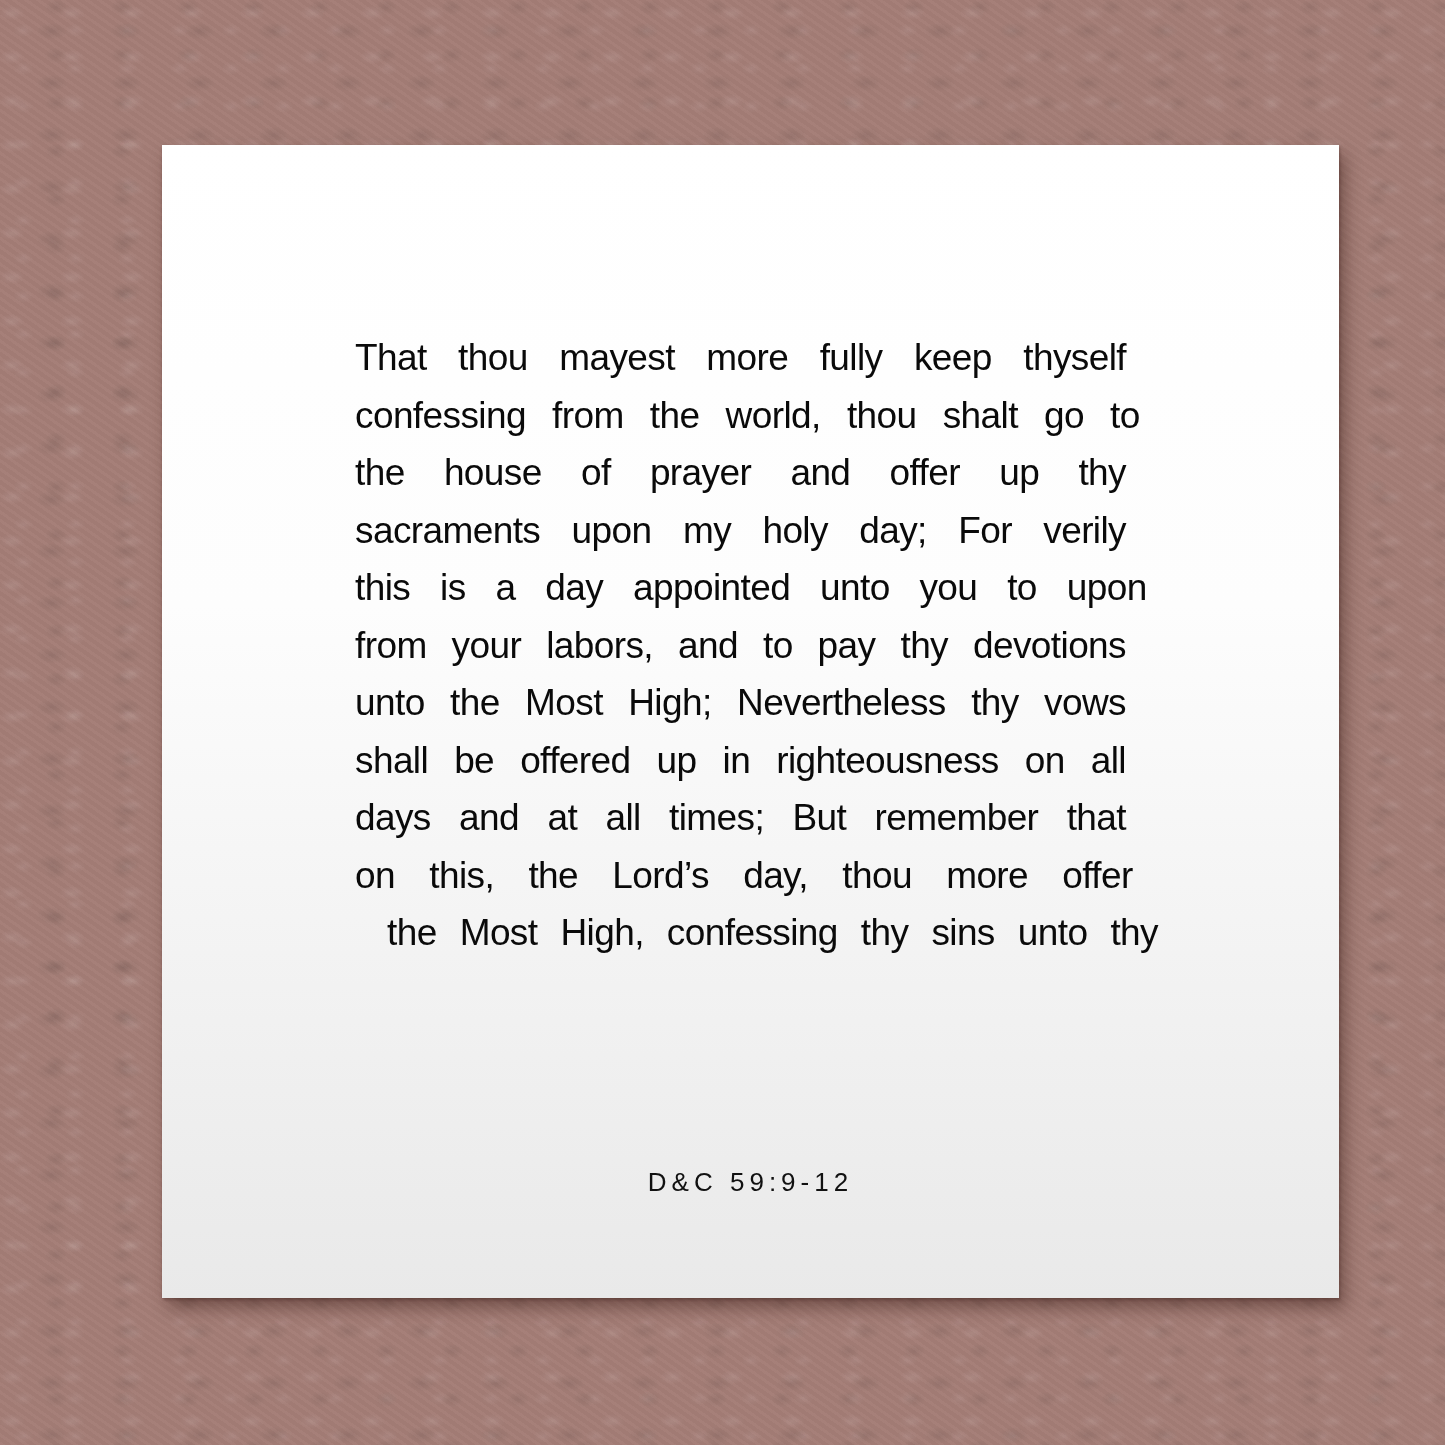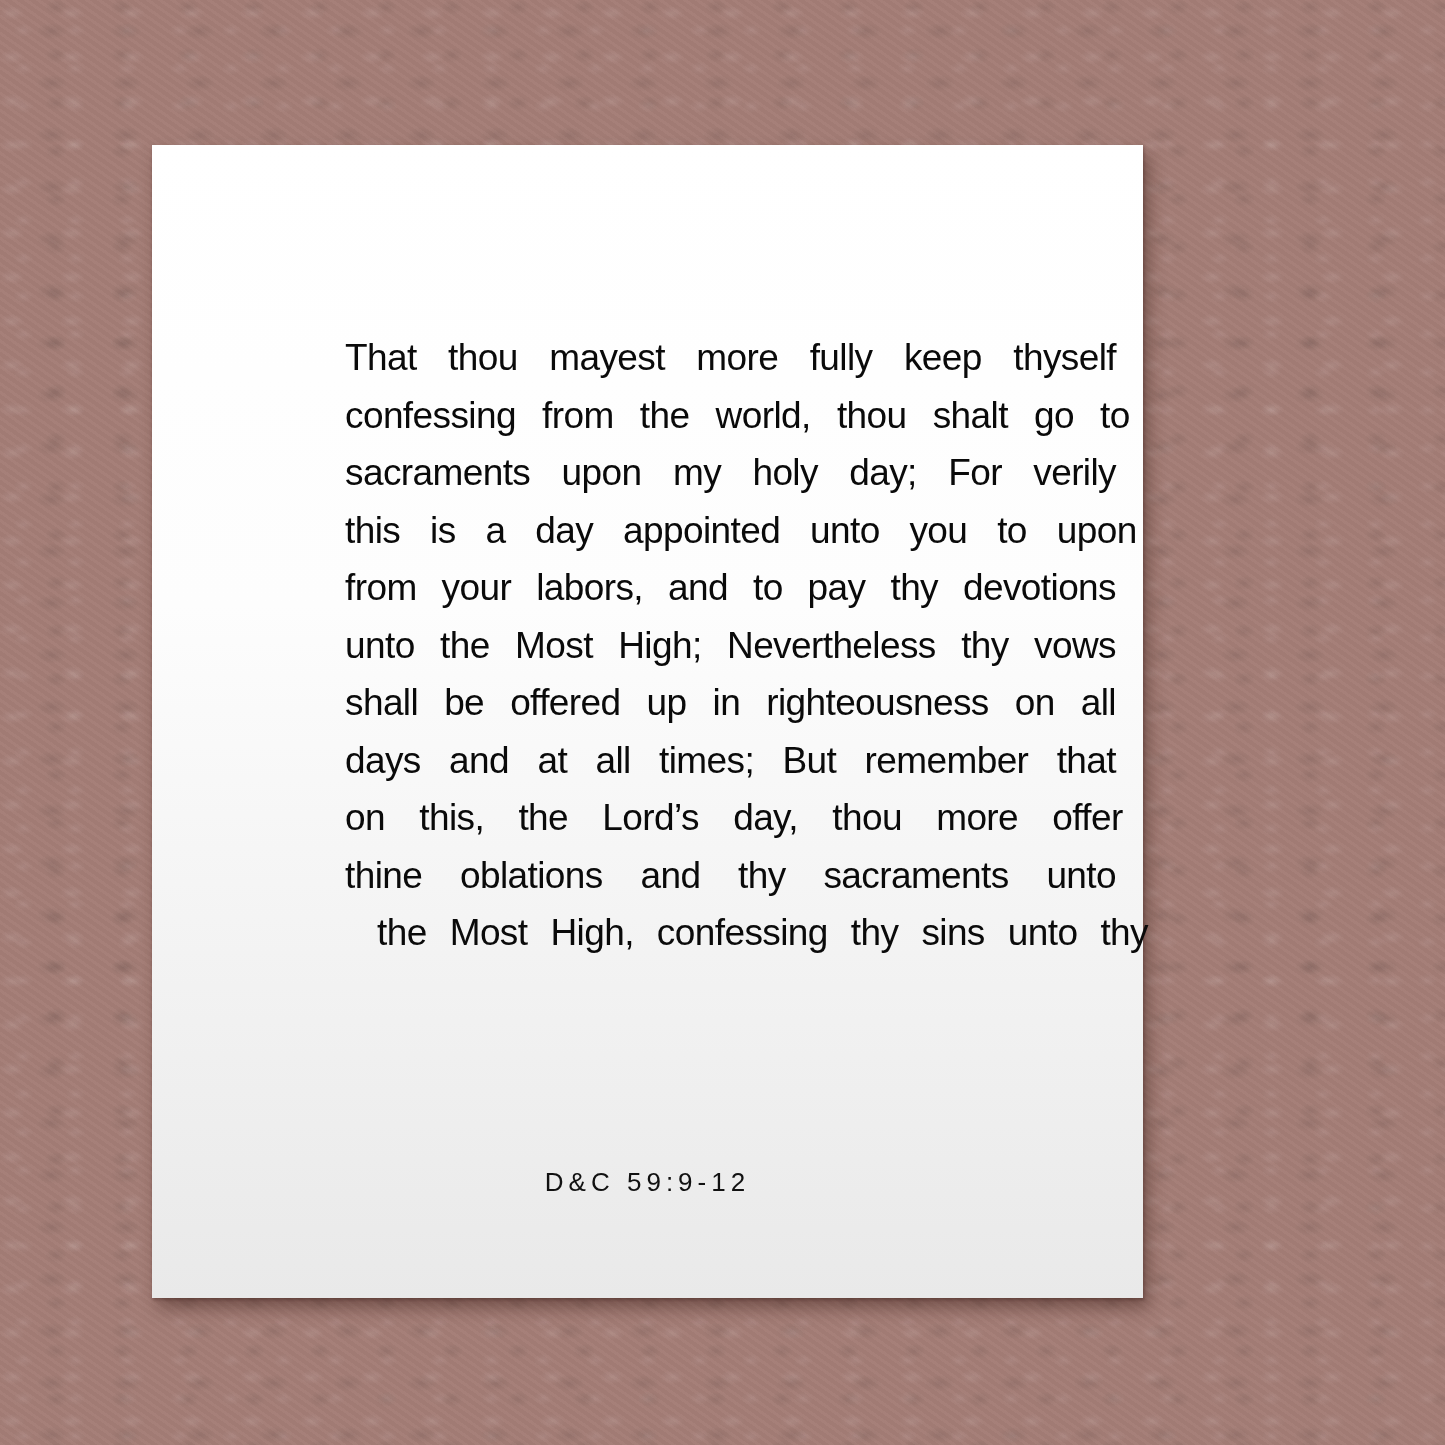--- a/index.html
+++ b/index.html
@@ -12,22 +12,22 @@
         radial-gradient(ellipse 14px 9px at 45% 80%, rgba(255,255,255,0.08), transparent 70%),
         radial-gradient(ellipse 16px 11px at 85% 15%, rgba(0,0,0,0.07), transparent 70%);
       background-size: 60px 44px, 74px 52px, 52px 38px, 66px 48px;
     }
     .wall {
       position: absolute; inset: 0;
       background: repeating-linear-gradient(35deg, rgba(255,255,255,0.02) 0 3px, rgba(0,0,0,0.02) 3px 7px);
     }
     .card {
       position: absolute;
-      left: 152px; top: 145px;
-      width: 991px; height: 1153px;
+      left: 162px; top: 145px;
+      width: 1177px; height: 1153px;
       background: linear-gradient(to bottom, #ffffff 0%, #fdfdfd 40%, #eeeeee 85%, #e9e9e9 100%);
       box-shadow: 6px 10px 16px rgba(60,30,25,0.45), 1px 2px 3px rgba(60,30,25,0.35);
     }
     .quote {
       position: absolute;
       left: 193px; top: 184px;
       width: 771px;
       font-family: "Liberation Sans", sans-serif;
       font-size: 37px;
       line-height: 57.5px;
@@ -59,24 +59,24 @@
   </style>
 </head>
 <body>
 
 <div class="wall"></div>
 
 <div class="card">
   <div class="quote">
     <span class="line" style="display: block; word-spacing: 21.7917px;">That thou mayest more fully keep thyself</span>
     <span class="line" style="display: block; word-spacing: 16.4844px;">confessing from the world, thou shalt go to</span>
+    <span class="line" style="display: block; word-spacing: 29.5781px;">the house of prayer and offer up thy</span>
     <span class="line" style="display: block; word-spacing: 21.7005px;">sacraments upon my holy day; For verily</span>
     <span class="line" style="display: block; word-spacing: 20.1836px;">this is a day appointed unto you to upon</span>
     <span class="line" style="display: block; word-spacing: 15.317px;">from your labors, and to pay thy devotions</span>
     <span class="line" style="display: block; word-spacing: 15.7214px;">unto the Most High; Nevertheless thy vows</span>
     <span class="line" style="display: block; word-spacing: 16.3661px;">shall be offered up in righteousness on all</span>
     <span class="line" style="display: block; word-spacing: 18.6786px;">days and at all times; But remember that</span>
     <span class="line" style="display: block; word-spacing: 24.6228px;">on this, the Lord’s day, thou more offer</span>
-    <span class="line" style="display: block; word-spacing: 28.0625px;">thine oblations and thy sacraments unto</span>
     <span class="line" style="display: block; word-spacing: 13.3482px; margin-left: 32px;">the Most High, confessing thy sins unto thy</span>
   </div>
   <div class="citation">D&amp;C 59:9-12</div>
 </div>
 
 </body></html>

